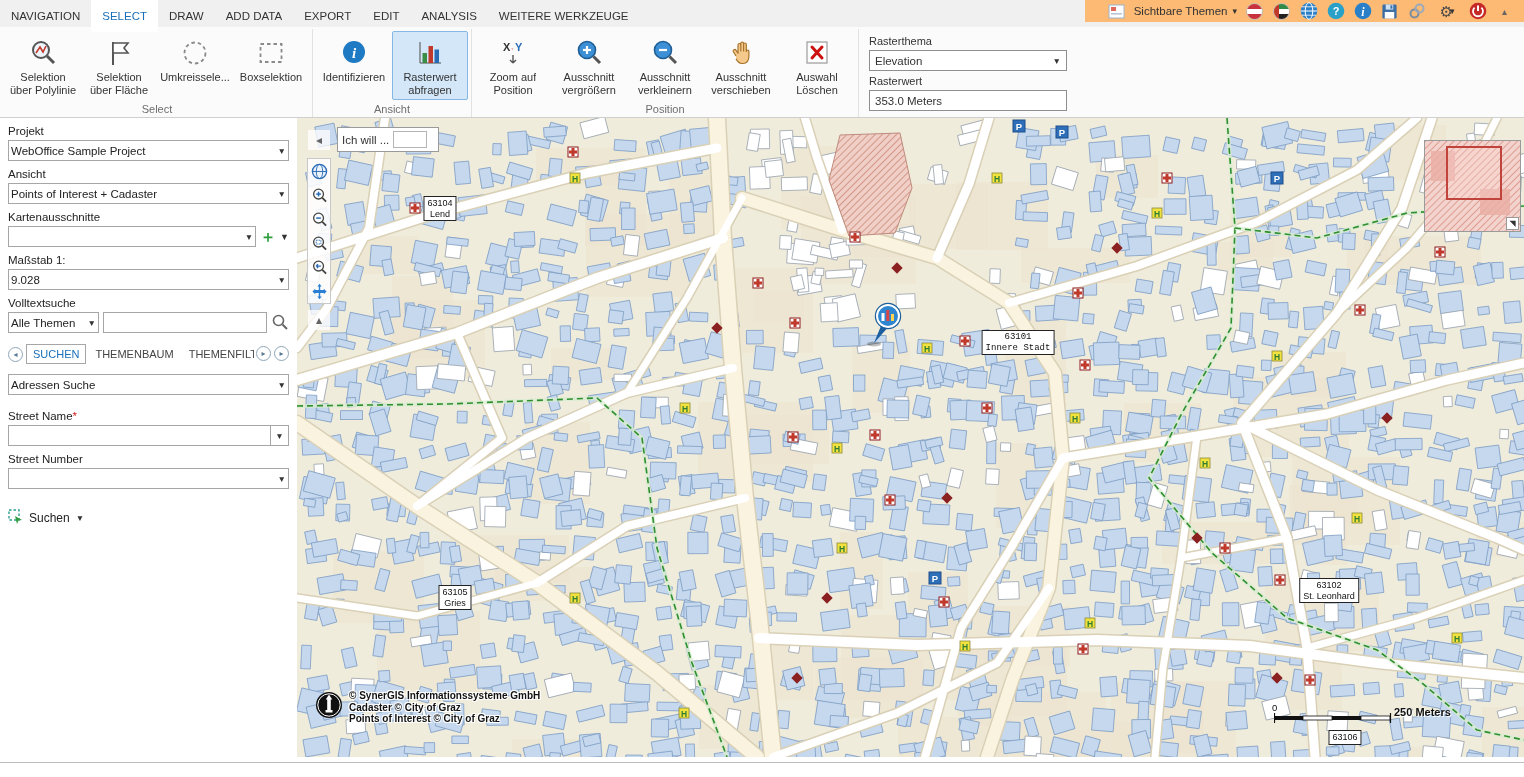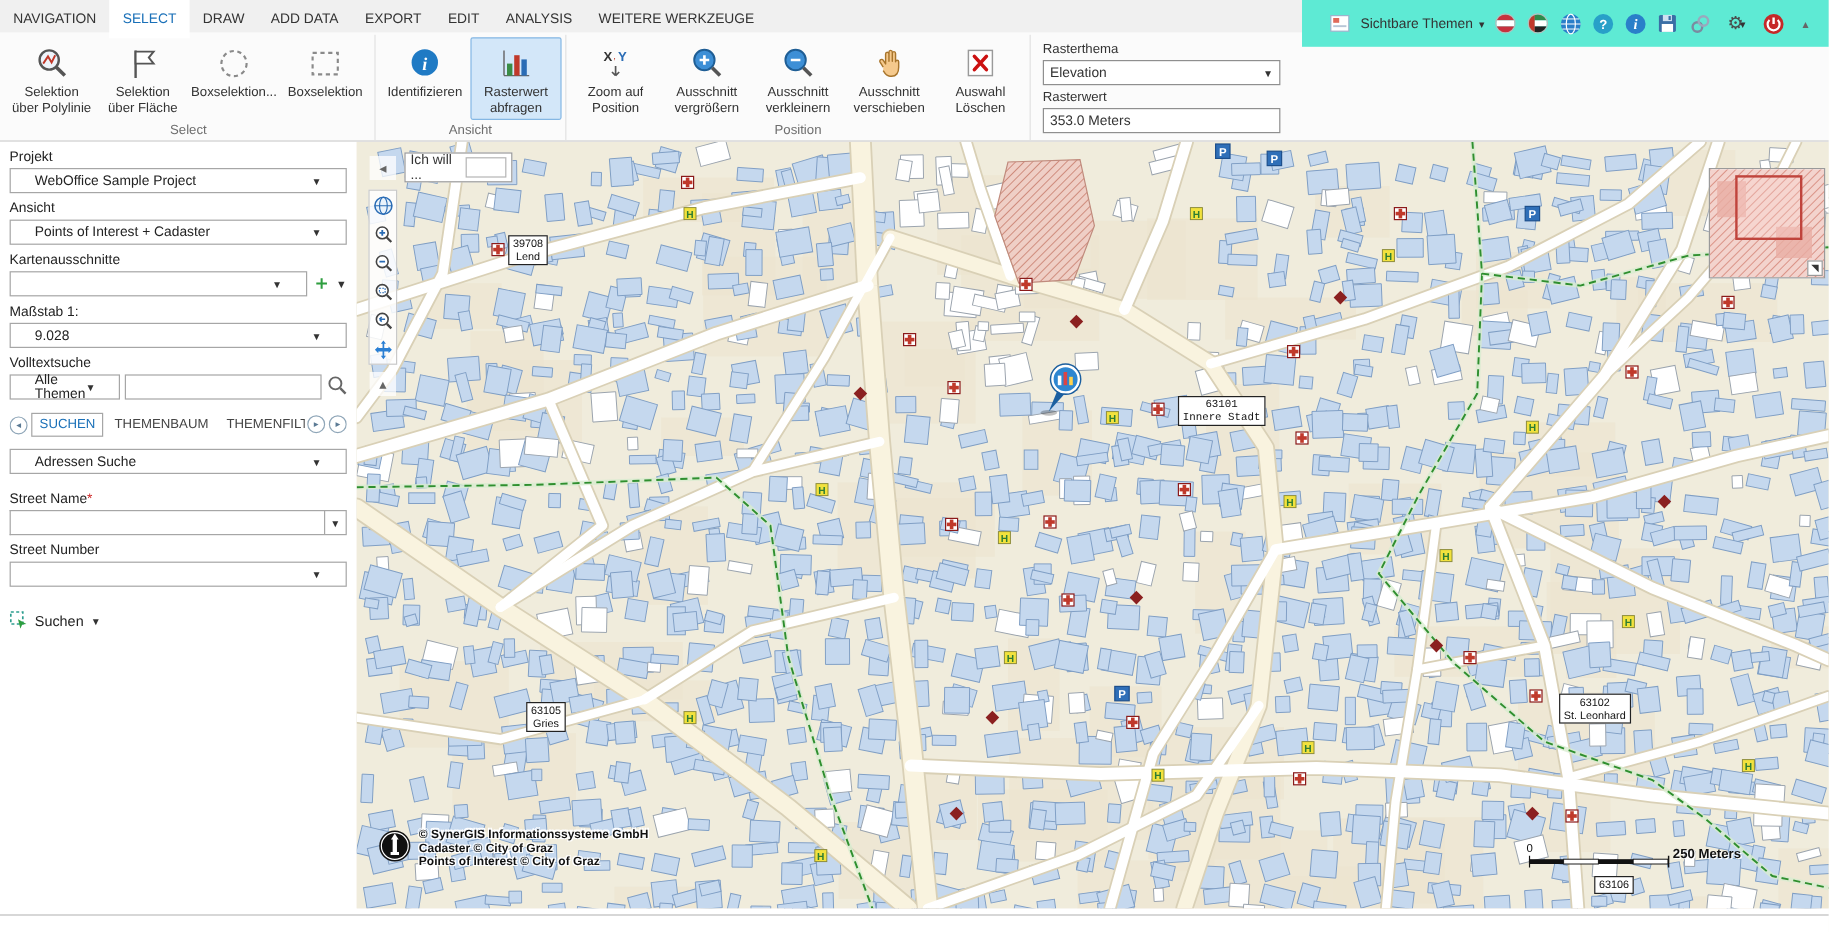--- a/index.html
+++ b/index.html
@@ -4,21 +4,21 @@
 <style>
   *{margin:0;padding:0;box-sizing:border-box}
   html,body{width:1524px;height:777px}
   body{font-family:"Liberation Sans",sans-serif;background:#fff;overflow:hidden}
   #app{position:relative;width:1524px;height:777px;background:#fff}
 
   
   #menubar{position:absolute;top:0;left:0;right:0;height:27px;background:#f0f0f0;display:flex;align-items:stretch;font-size:11.5px;color:#333;z-index:30}
   .mtab{display:flex;align-items:center;padding:16px 11px;cursor:pointer;white-space:nowrap}
   .mtab.active{background:#fff;color:#1a70b8}
-  #mb-right{margin-left:auto;display:flex;align-items:center;gap:8px;background:#5eead4;padding:0 10px 0 22px;height:39px}
+  #mb-right{margin-left:auto;display:flex;align-items:center;gap:8px;background:#fdba74;padding:0 10px 0 22px;height:22px}
   .mbi{display:inline-flex;align-items:center;justify-content:center;width:19px;height:19px;cursor:pointer}
   .mbi svg{display:block}
   .flagc{width:17px;height:17px;border-radius:50%;overflow:hidden;display:flex;flex-direction:column;border:1px solid #bbb}
   .mb-caret{font-size:9px;color:#333;margin-left:-3px}
   #themes-label{cursor:pointer;white-space:nowrap}
   .gear-glyph{font-size:15px;color:#4a4a4a;line-height:1}
 
   
   #ribbon{position:absolute;top:27px;left:0;right:0;height:91px;background:#fbfbfb;border-bottom:1px solid #cfcfcf;display:flex;align-items:stretch;padding:2px 2px 0 2px;z-index:25}
   .rgroup{position:relative;display:flex;align-items:flex-start;padding:2px 3px 15px 3px;border-right:1px solid #e2e2e2}
@@ -29,41 +29,41 @@
   .rlabel{font-size:11px;line-height:13px;color:#333;text-align:center;white-space:pre-line;overflow:hidden;max-width:76px}
   #raster-panel{width:212px;padding:4px 4px 0 10px;font-size:11px;color:#333;flex-shrink:0}
   .rp-label{margin:2px 0 3px}
   .rp-combo,.rp-input{height:21px;border:1px solid #8f8f8f;background:#fff;display:flex;align-items:center;justify-content:space-between;padding:0 5px;font-size:11.5px;margin-bottom:4px}
   .caret{font-size:8.5px;color:#333}
 
   
   #sidebar{position:absolute;top:118px;left:0;width:297px;height:659px;background:#fff;padding:7px 8px;font-size:11.5px;color:#222;z-index:20}
   .sb-label{margin:7px 0 3px}
   .sb-label:first-child{margin-top:0}
-  .combo{height:21px;border:1px solid #a6a6a6;background:#fff;display:flex;align-items:center;justify-content:space-between;padding:0 20px;cursor:pointer}
+  .combo{height:21px;border:1px solid #a6a6a6;background:#fff;display:flex;align-items:center;justify-content:space-between;padding:0 2px;cursor:pointer}
   .sb-row{display:flex;align-items:center;gap:4px}
   .plus-btn{color:#2e9e3f;font-size:16px;font-weight:bold;cursor:pointer;line-height:1}
   .mini-caret{cursor:pointer;font-size:9px;color:#333}
   .text-input{height:21px;border:1px solid #a6a6a6;background:#fff;flex:1;font-family:inherit;font-size:11.5px;padding:0 4px}
   #tabs-row{position:relative;display:flex;align-items:center;gap:3px;margin-top:10px;height:22px;overflow:hidden}
   .circ-btn{width:15px;height:15px;border:1px solid #8fa6b8;border-radius:50%;display:flex;align-items:center;justify-content:center;font-size:8px;color:#5b7a94;cursor:pointer;flex-shrink:0;background:#fff}
   .sb-tab{padding:3px 6px;font-size:11px;white-space:nowrap;cursor:pointer;color:#444;flex-shrink:0}
   .sb-tab.active{border:1px solid #a6a6a6;color:#1a70b8}
   #tabs-right{position:absolute;right:0;top:3px;display:flex;gap:3px;background:#fff;padding-left:2px}
   #search-btn{display:inline-flex;align-items:center;gap:6px;margin-top:20px;background:none;border:none;font-size:12px;color:#222;cursor:pointer;font-family:inherit}
 
   
   #map{position:absolute;left:297px;top:118px;width:1227px;height:639px;overflow:hidden;background:#f0ecdc;z-index:10}
   #map-svg{position:absolute;left:0;top:0}
   .district-label{position:absolute;transform:translate(-50%,0);background:#fff;border:1px solid #222;padding:1px 3px;font-size:9px;line-height:10.5px;text-align:center;color:#111;z-index:6;white-space:nowrap}
   #map-toolbar{position:absolute;left:10px;top:12px;z-index:8;display:flex;flex-direction:column;align-items:center}
   .mt-single{width:22px;height:20px;border:none;background:rgba(255,255,255,.75);color:#666;font-size:12px;cursor:pointer;margin-bottom:8px}
   .mt-stack{background:rgba(255,255,255,.85);border:1px solid #c9c9c9;display:flex;flex-direction:column}
   .mt-btn{width:22px;height:24px;border:none;background:transparent;cursor:pointer;display:flex;align-items:center;justify-content:center;padding:0}
-  #iwill{position:absolute;left:40px;top:9px;width:90px;height:25px;background:#fff;border:1px solid #9a9a9a;display:flex;align-items:center;gap:4px;padding:0 4px;z-index:8;font-size:11.5px;color:#333}
+  #iwill{position:absolute;left:40px;top:9px;width:102px;height:25px;background:#fff;border:1px solid #9a9a9a;display:flex;align-items:center;gap:4px;padding:0 4px;z-index:8;font-size:11.5px;color:#333}
   #iwill input{width:34px;height:17px;border:1px solid #b5b5b5;font-size:11px}
   #overview{position:absolute;left:1127px;top:22px;width:97px;height:92px;border:1px solid #9a9a9a;background:#fff;z-index:8}
   #ov-corner{position:absolute;right:1px;bottom:1px;width:13px;height:13px;background:#fff;border:1px solid #999;display:flex;align-items:center;justify-content:center;cursor:pointer;font-size:8px;color:#333}
   #copyright{position:absolute;left:18px;top:572px;display:flex;align-items:center;gap:6px;z-index:7}
   #copy-lines{font-size:10px;font-weight:bold;color:#111;line-height:11.5px;text-shadow:1px 1px 0 #fff,-1px -1px 0 #fff,1px -1px 0 #fff,-1px 1px 0 #fff}
   #scalebar{position:absolute;left:975px;top:584px;width:200px;height:26px;z-index:7}
   #sb-zero{position:absolute;left:0;top:0;font-size:9.5px;color:#111;text-shadow:1px 1px 0 #fff}
   #sb-line{position:absolute;left:2px;top:11px}
   #sb-label{position:absolute;left:122px;top:4px;font-size:11px;font-weight:bold;color:#111;text-shadow:1px 1px 0 #fff}
   #status-text{position:absolute;right:14px;top:618px;font-size:11px;color:#4c4c4c;z-index:7;text-shadow:1px 1px 1px #fff,0 0 3px #fff,-1px -1px 1px #fff}
@@ -185,21 +185,21 @@
         </span>
         <span class="rlabel">Selektion
 über Fläche</span>
       </div>
       <div class="rtool">
         <span class="ricon">
           <svg width="30" height="30" viewBox="0 0 30 30">
               <circle cx="15" cy="15" r="10.5" fill="none" stroke="#8a8a8a" stroke-width="1.8" stroke-dasharray="3.5,3"></circle>
             </svg>
         </span>
-        <span class="rlabel">Boxselektion...</span>
+        <span class="rlabel">Umkreissele...</span>
       </div>
       <div class="rtool">
         <span class="ricon">
           <svg width="30" height="30" viewBox="0 0 30 30">
               <rect x="4.5" y="6" width="21" height="18" fill="none" stroke="#8a8a8a" stroke-width="1.8" stroke-dasharray="3.5,3"></rect>
             </svg>
         </span>
         <span class="rlabel">Boxselektion</span>
       </div>
       <div class="rgl">Select</div>
@@ -1997,21 +1997,21 @@
           <path d="M594,206 L577,225 L586,203 Z" fill="#1b5fa0"></path>
           <circle cx="591" cy="198" r="11" fill="#2e86d0" stroke="#fff" stroke-width="2"></circle>
           <circle cx="591" cy="198" r="12.6" fill="none" stroke="#1b5fa0" stroke-width="1.2"></circle>
           <rect x="584.5" y="195" width="3" height="8" fill="#fff"></rect>
           <rect x="589.3" y="192" width="3" height="11" fill="#d44"></rect>
           <rect x="594" y="196" width="3" height="7" fill="#ffd24d"></rect>
         </g>
       </svg>
     <div id="district-layer">
         <div class="district-label" style="left: 143px; top: 78px;">
-          <div>39708</div>
+          <div>63104</div>
           <div>Lend</div>
         </div>
         <div class="district-label" style="left: 721px; top: 212px; font-family: Liberation Mono, monospace;">
           <div>63101</div>
           <div>Innere Stadt</div>
         </div>
         <div class="district-label" style="left: 158px; top: 467px;">
           <div>63105</div>
           <div>Gries</div>
         </div>

